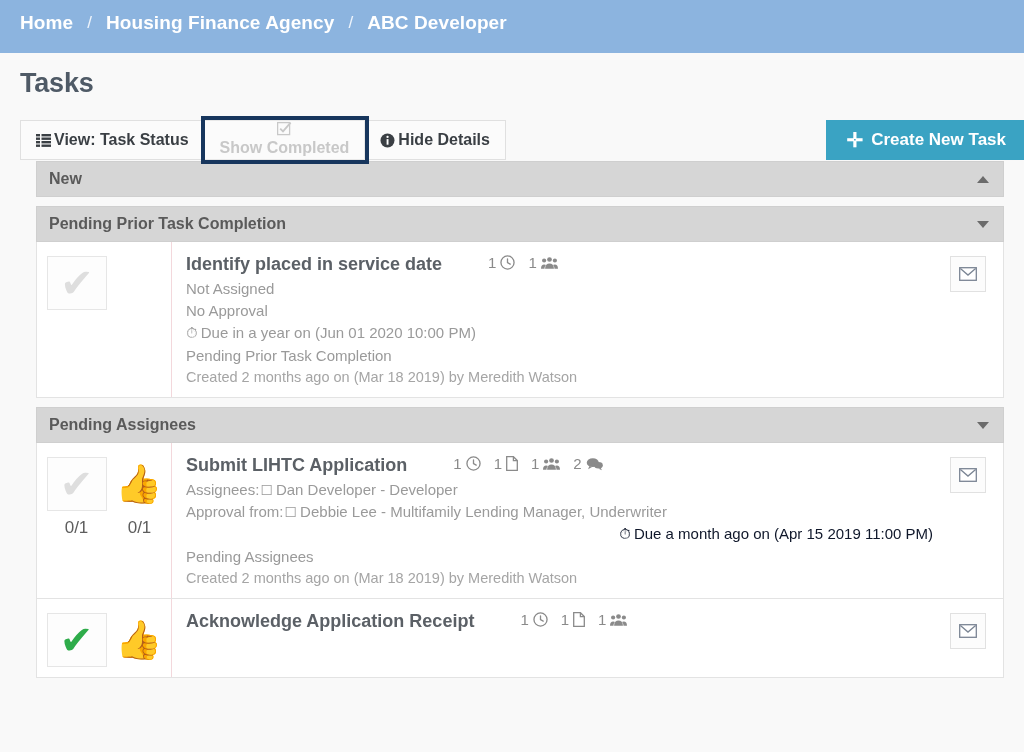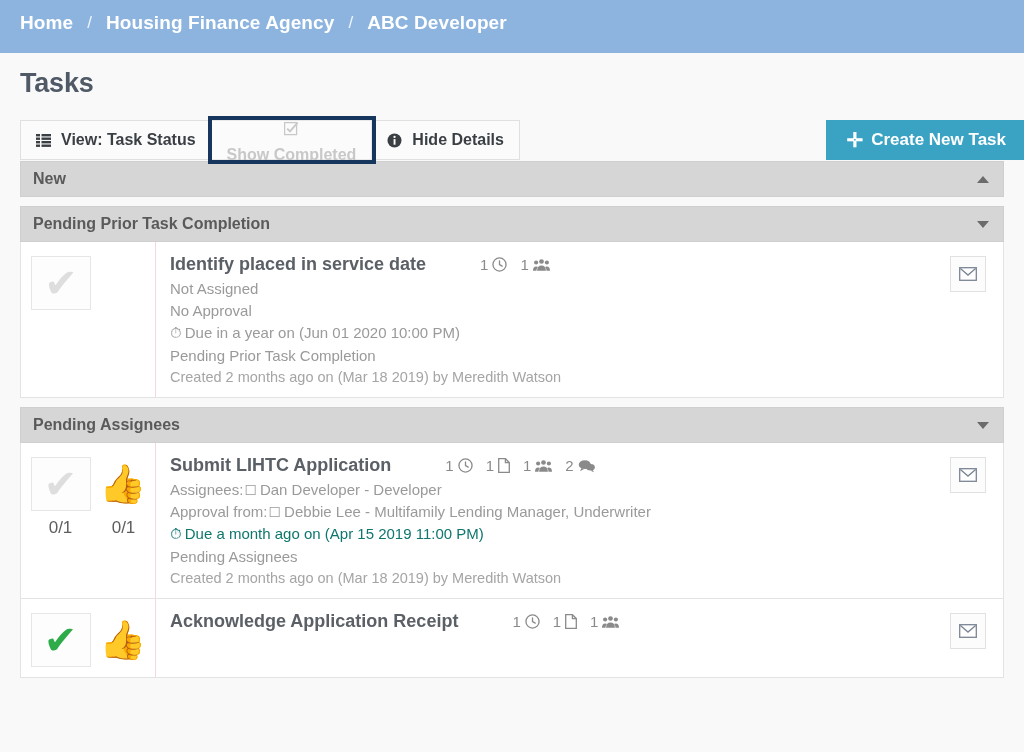--- a/index.html
+++ b/index.html
@@ -62,21 +62,21 @@
   .btn-group {
     display: flex;
     align-items: stretch;
   }
   .tb-btn {
     background: #fbfbfb;
     border: 1px solid #e0e0e0;
     height: 40px;
     display: flex;
     align-items: center;
-    gap: 10px;
+    gap: 3px;
     padding: 0 15px;
     font-size: 16px;
     font-weight: bold;
     color: #3a3f44;
     cursor: pointer;
     white-space: nowrap;
     font-family: "Liberation Sans", sans-serif;
   }
   .tb-btn + .tb-btn { border-left: none; }
   .tb-btn.disabled {
@@ -112,21 +112,21 @@
     padding: 0 18px 0 20px;
     font-size: 17px;
     font-weight: bold;
     cursor: pointer;
     font-family: "Liberation Sans", sans-serif;
     white-space: nowrap;
   }
   .plus-glyph { font-size: 20px; font-weight: bold; line-height: 1; }
 
   
-  .list-wrap { padding: 0 20px; }
+  .list-wrap { padding: 0 20px; margin-left: 16px; }
 
   .section-head {
     background: #d6d6d6;
     border: 1px solid #cfcfcf;
     height: 36px;
     display: flex;
     align-items: center;
     padding: 0 14px 0 12px;
     margin-top: 9px;
     cursor: pointer;
@@ -200,22 +200,22 @@
   }
 
   .task-body {
     flex: 1;
     border-left: 1px solid #f3d8dc;
     padding: 12px 0 12px 14px;
     min-width: 0;
   }
   .task-row1 {
     display: flex;
-    align-items: center;
-    gap: 8px;
+    align-items: flex-start;
+    gap: 0;
   }
   .task-name {
     font-size: 18px;
     font-weight: bold;
     color: #5b6066;
     white-space: nowrap;
   }
   .badges {
     display: flex;
     align-items: center;
@@ -235,21 +235,21 @@
     color: #8a8a8a;
     line-height: 1;
   }
 
   .meta-line {
     font-size: 15px;
     color: #9a9a9a;
     margin-top: 5px;
     white-space: nowrap;
   }
-  .meta-line.overdue { color: #0f766e; }
+  .meta-line.overdue { color: #0f172a; text-align: right; }
   .meta-line.created { color: #a5a5a5; font-size: 14.5px; }
   .cb-glyph {
     font-family: "DejaVu Sans", sans-serif;
     font-size: 14px;
     margin: 0 3px 0 1px;
   }
   .assignee-done { color: #2eac4a; font-weight: bold; }
   .clock-inline {
     font-family: "DejaVu Sans", sans-serif;
     margin-right: 3px;

